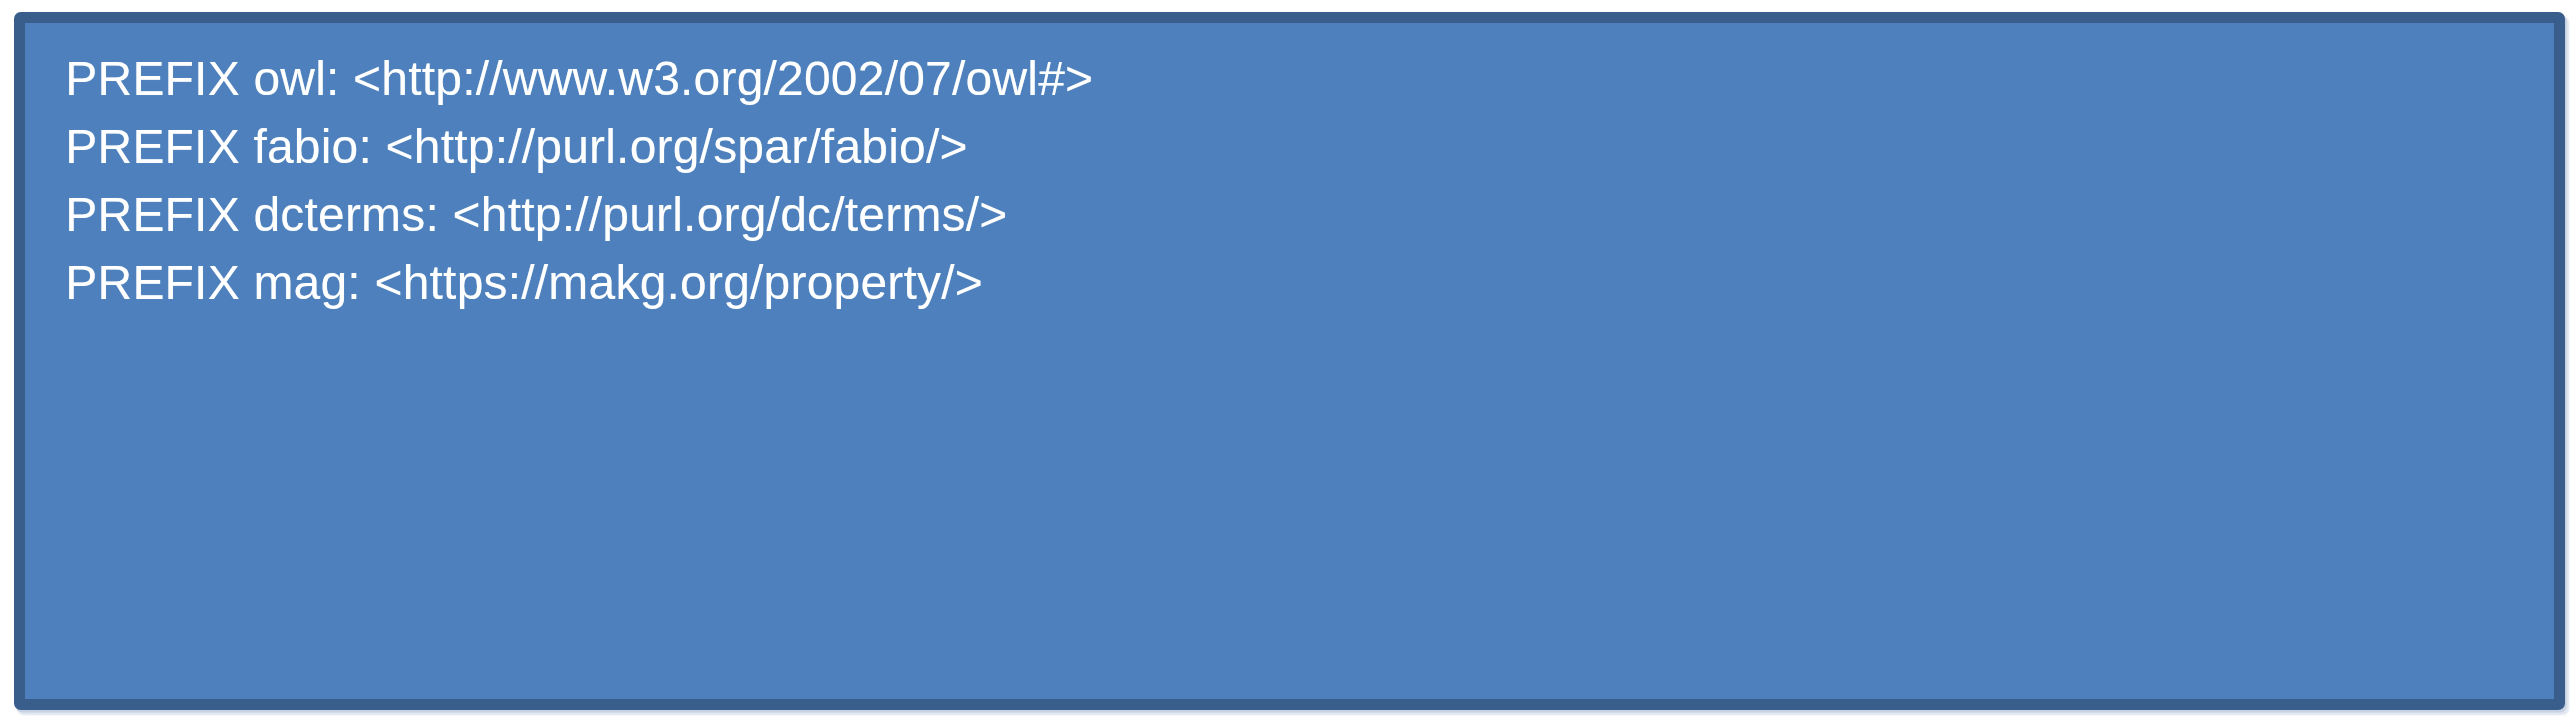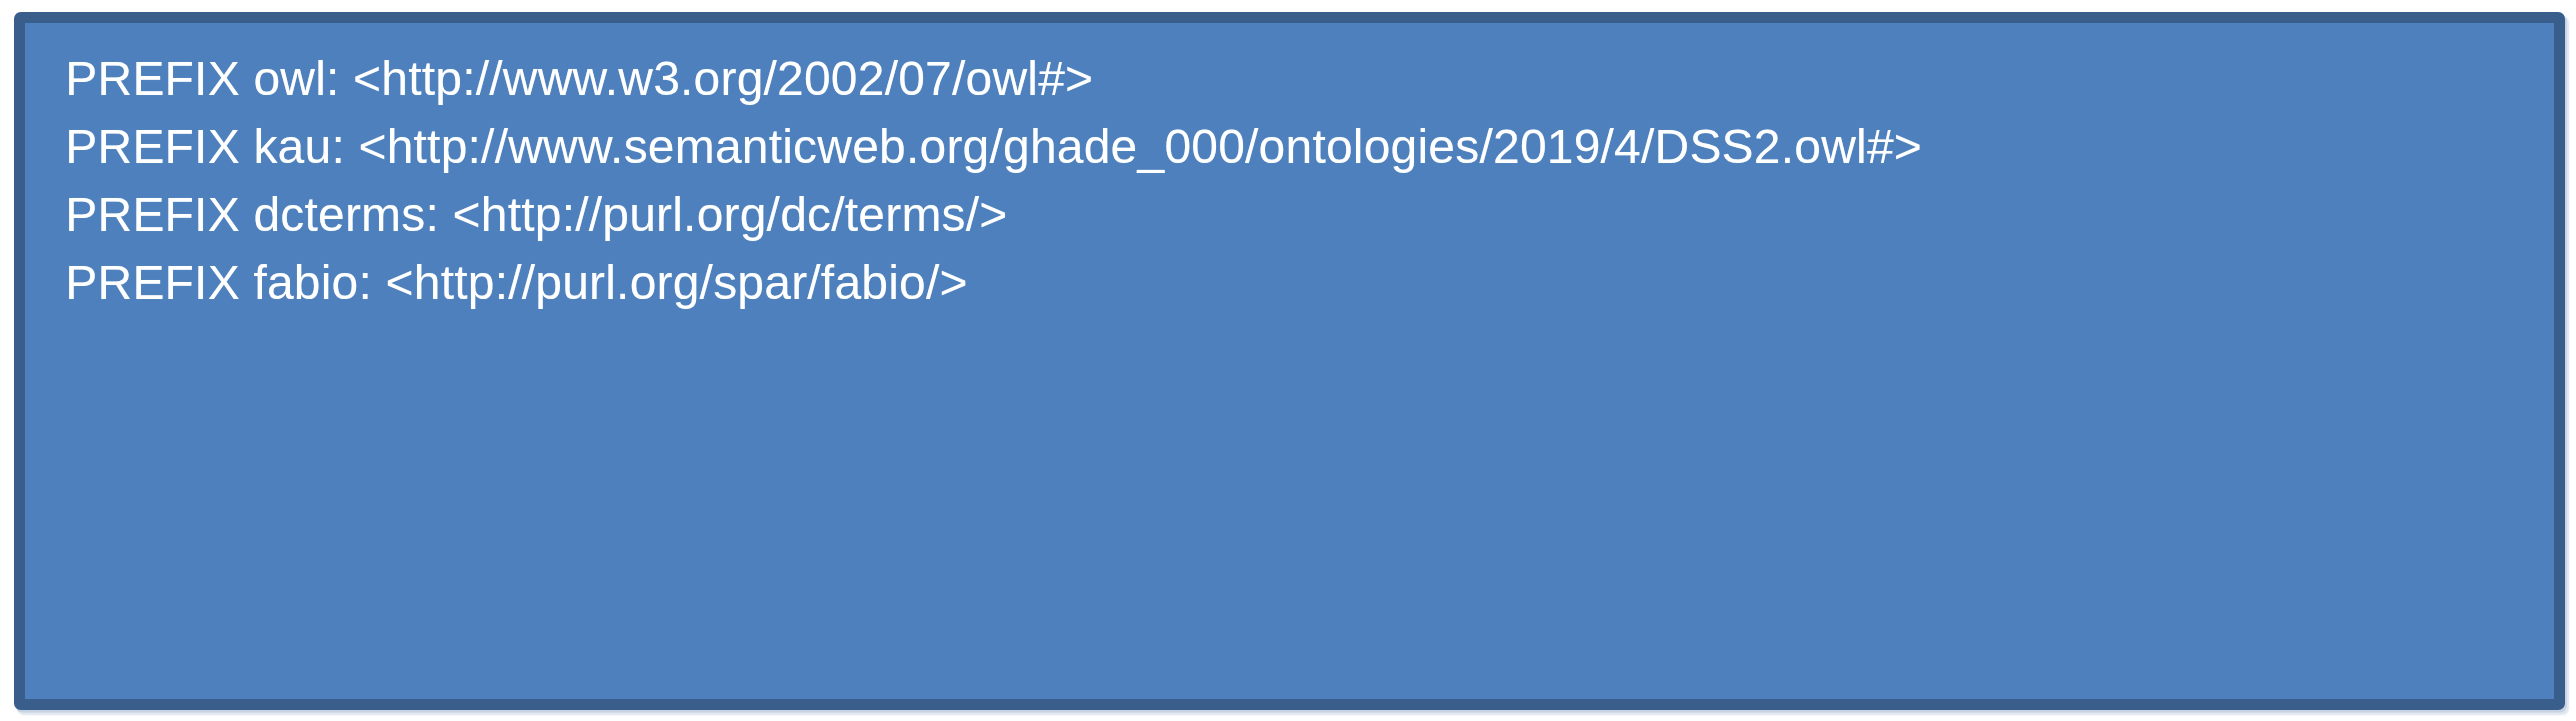--- a/index.html
+++ b/index.html
@@ -46,19 +46,19 @@
     text-shadow: 0 0 0.8px rgba(255,255,255,0.4);
   }
 </style>
 </head>
 <body>
 
 <div class="page">
   <div class="panel">
     <div class="code-block">
       <div class="code-line">PREFIX owl: &lt;http://www.w3.org/2002/07/owl#&gt;</div>
-      <div class="code-line">PREFIX kau: &lt;http://www.semanticweb.org/ghade_000/ontologies/2019/4/DSS2.owl#&gt;</div>
+      <div class="code-line">PREFIX fabio: &lt;http://purl.org/spar/fabio/&gt;</div>
       <div class="code-line">PREFIX dcterms: &lt;http://purl.org/dc/terms/&gt;</div>
-      <div class="code-line">PREFIX fabio: &lt;http://purl.org/spar/fabio/&gt;</div>
+      <div class="code-line">PREFIX mag: &lt;https://makg.org/property/&gt;</div>
     </div>
   </div>
 </div>
 
 
 </body></html>

